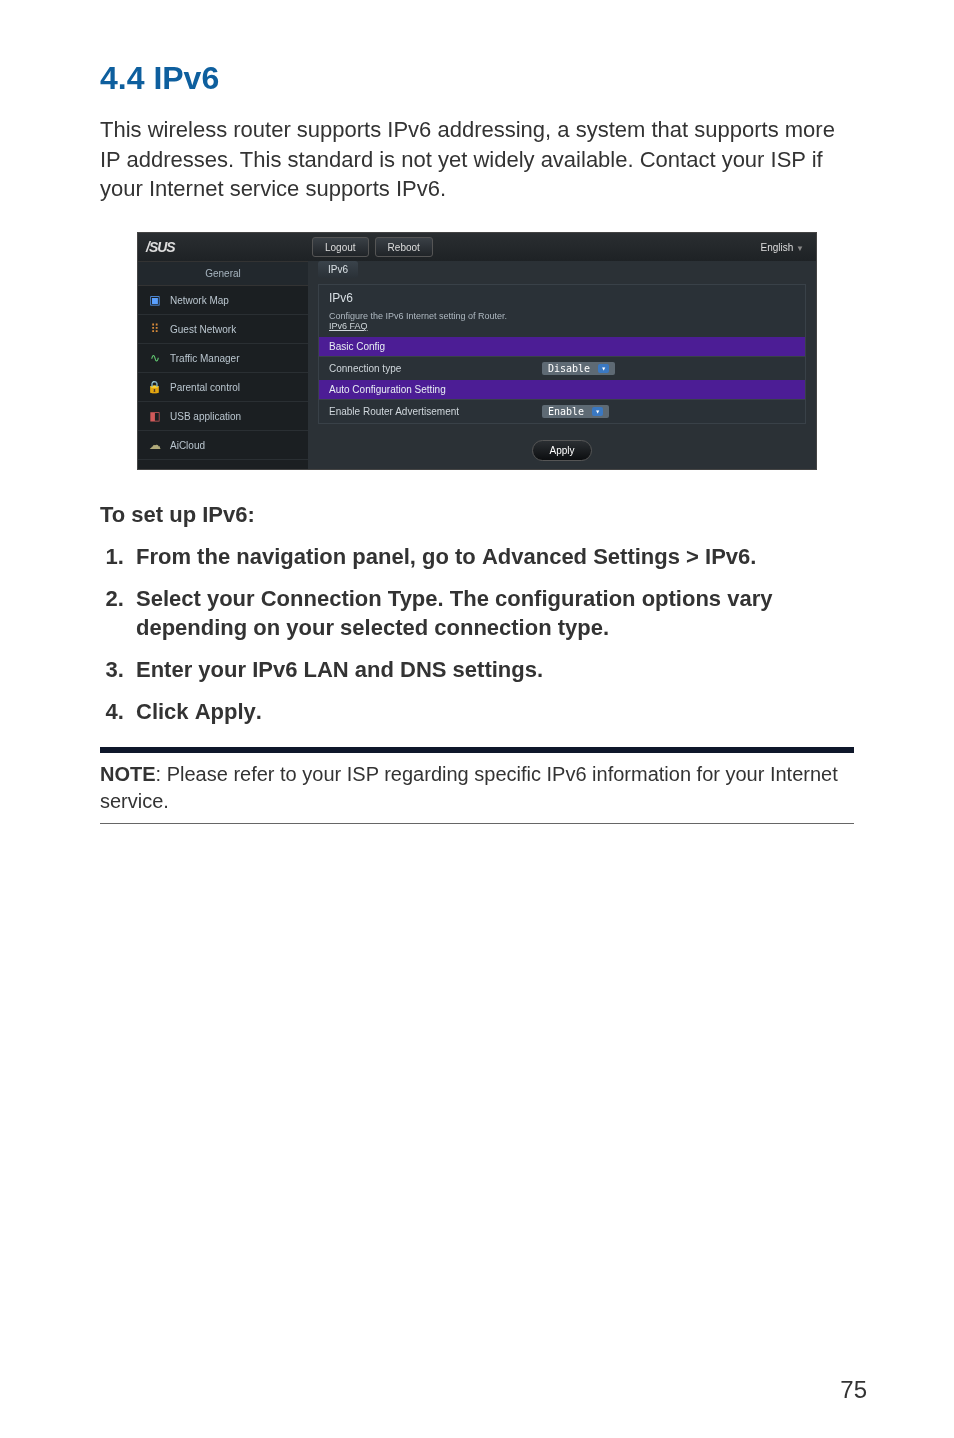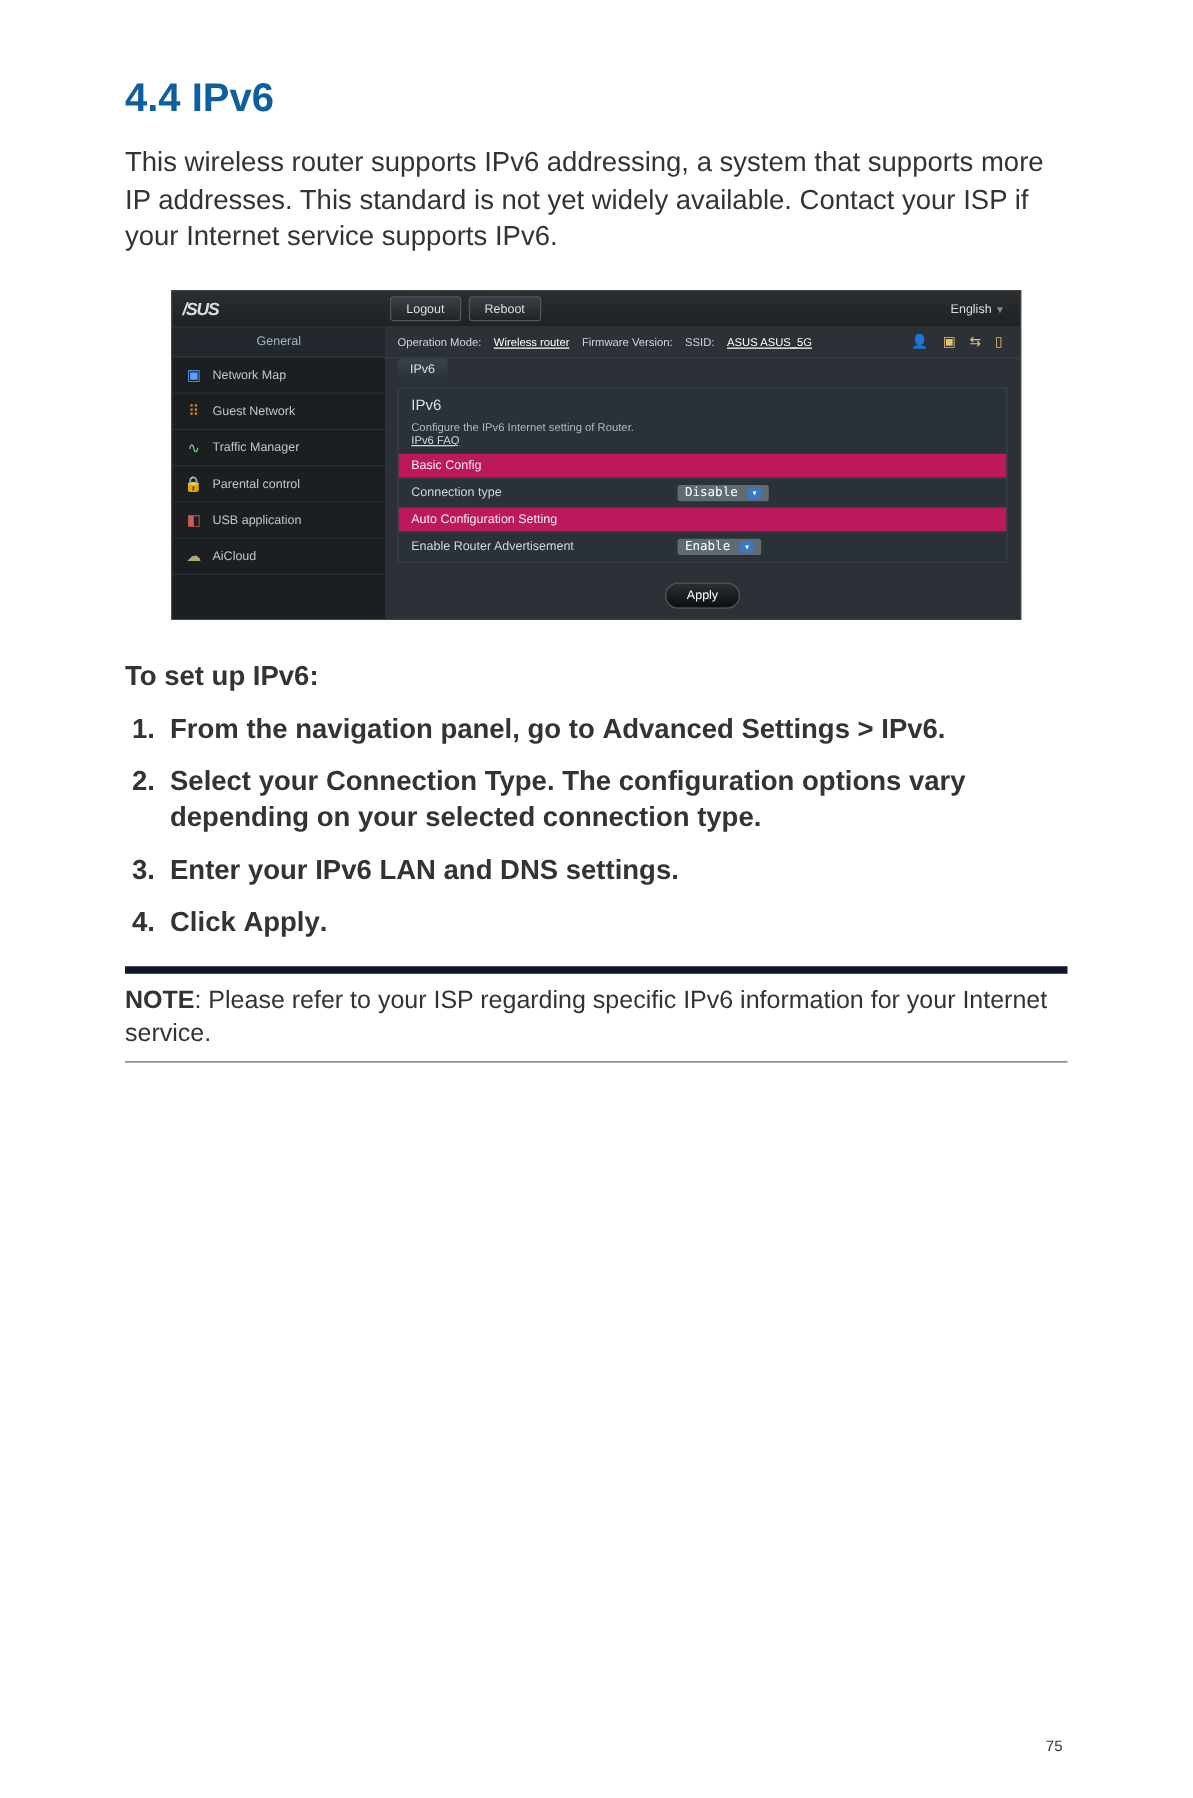--- a/index.html
+++ b/index.html
@@ -141,21 +141,21 @@
     font-size: 12px;
     color:#d8dfe4;
   }
   .panel-sub {
     padding: 0 10px 6px 10px;
     font-size: 9px;
     color:#aeb8c0;
   }
   .panel-sub a { color:#d0d7db; text-decoration: underline; }
   .row-head {
-    background:#be185d;
+    background:#4c1d95;
     color:#e7eef3;
     padding:4px 10px;
     font-size:10px;
   }
   .row {
     display:flex; align-items:center;
     padding:5px 10px;
     font-size:10px;
     color:#cfd6db;
     border-top:1px solid #394148;
@@ -205,22 +205,22 @@
   .note {
     border-top: 6px solid #0f172a;
     border-bottom: 1px solid #666;
     padding: 8px 0;
     font-size: 20px;
     line-height: 1.35;
   }
   .page-num {
     position: absolute;
     bottom: 34px;
-    right: 104px;
-    font-size: 12px;
+    right: 87px;
+    font-size: 24px;
     color: #333;
   }
 </style>
 </head>
 <body>
 
 <h1 class="section-heading">4.4    IPv6</h1>
 
 <p class="intro">This wireless router supports IPv6 addressing, a system that supports more IP addresses. This standard is not yet widely available. Contact your ISP if your Internet service supports IPv6.</p>
 
@@ -259,28 +259,20 @@
         <span class="si-icon ic-usb">◧</span>
         <span>USB application</span>
       </div>
       <div class="side-item">
         <span class="si-icon ic-cloud">☁</span>
         <span>AiCloud</span>
       </div>
     </div>
 
     <div class="shot-main">
-      <div class="infoline">
-        <span>Operation Mode:</span>
-        <span class="ul">Wireless router</span>
-        <span>Firmware Version:</span>
-        <span>SSID:</span>
-        <span class="ul">ASUS  ASUS_5G</span>
-        <span class="right-icons">👤 ▣ ⇆ ▯</span>
-      </div>
       <span class="tab-cap">IPv6</span>
 
       <div class="panel">
         <div class="panel-title">IPv6</div>
         <div class="panel-sub">
           <span>Configure the IPv6 Internet setting of Router.</span><br>
           <a>IPv6 FAQ</a>
         </div>
         <div class="row-head">Basic Config</div>
         <div class="row">

